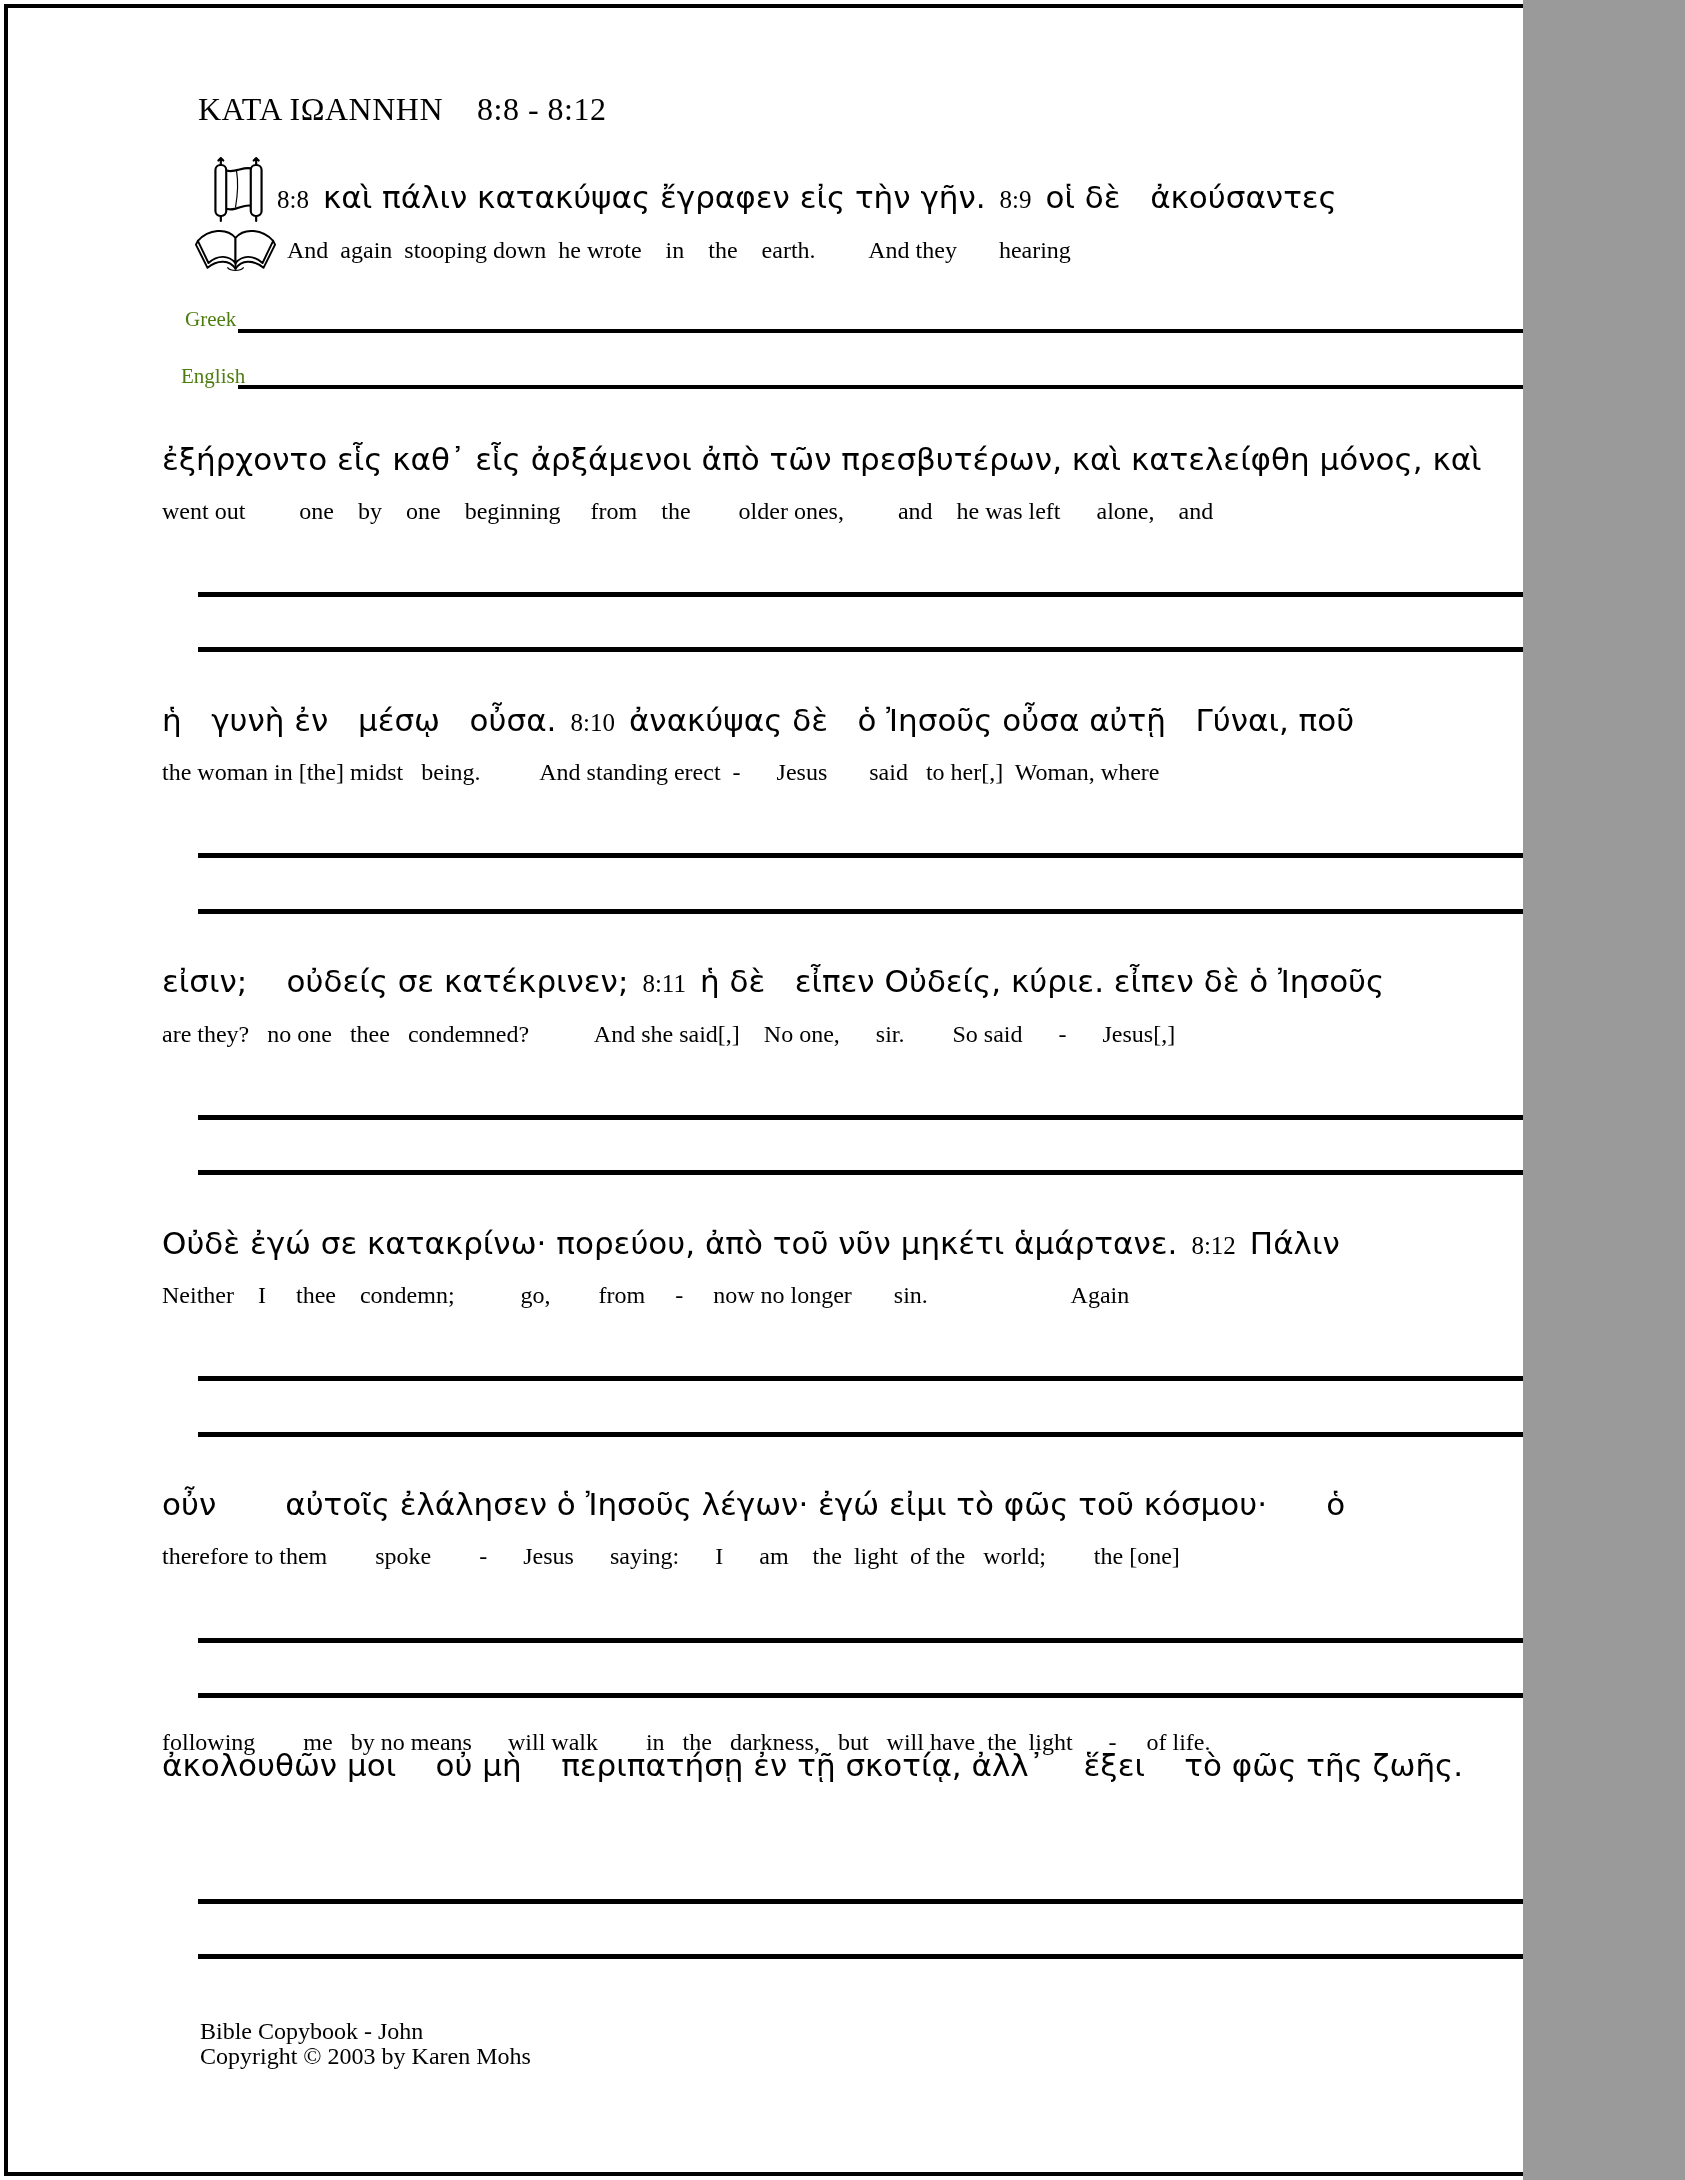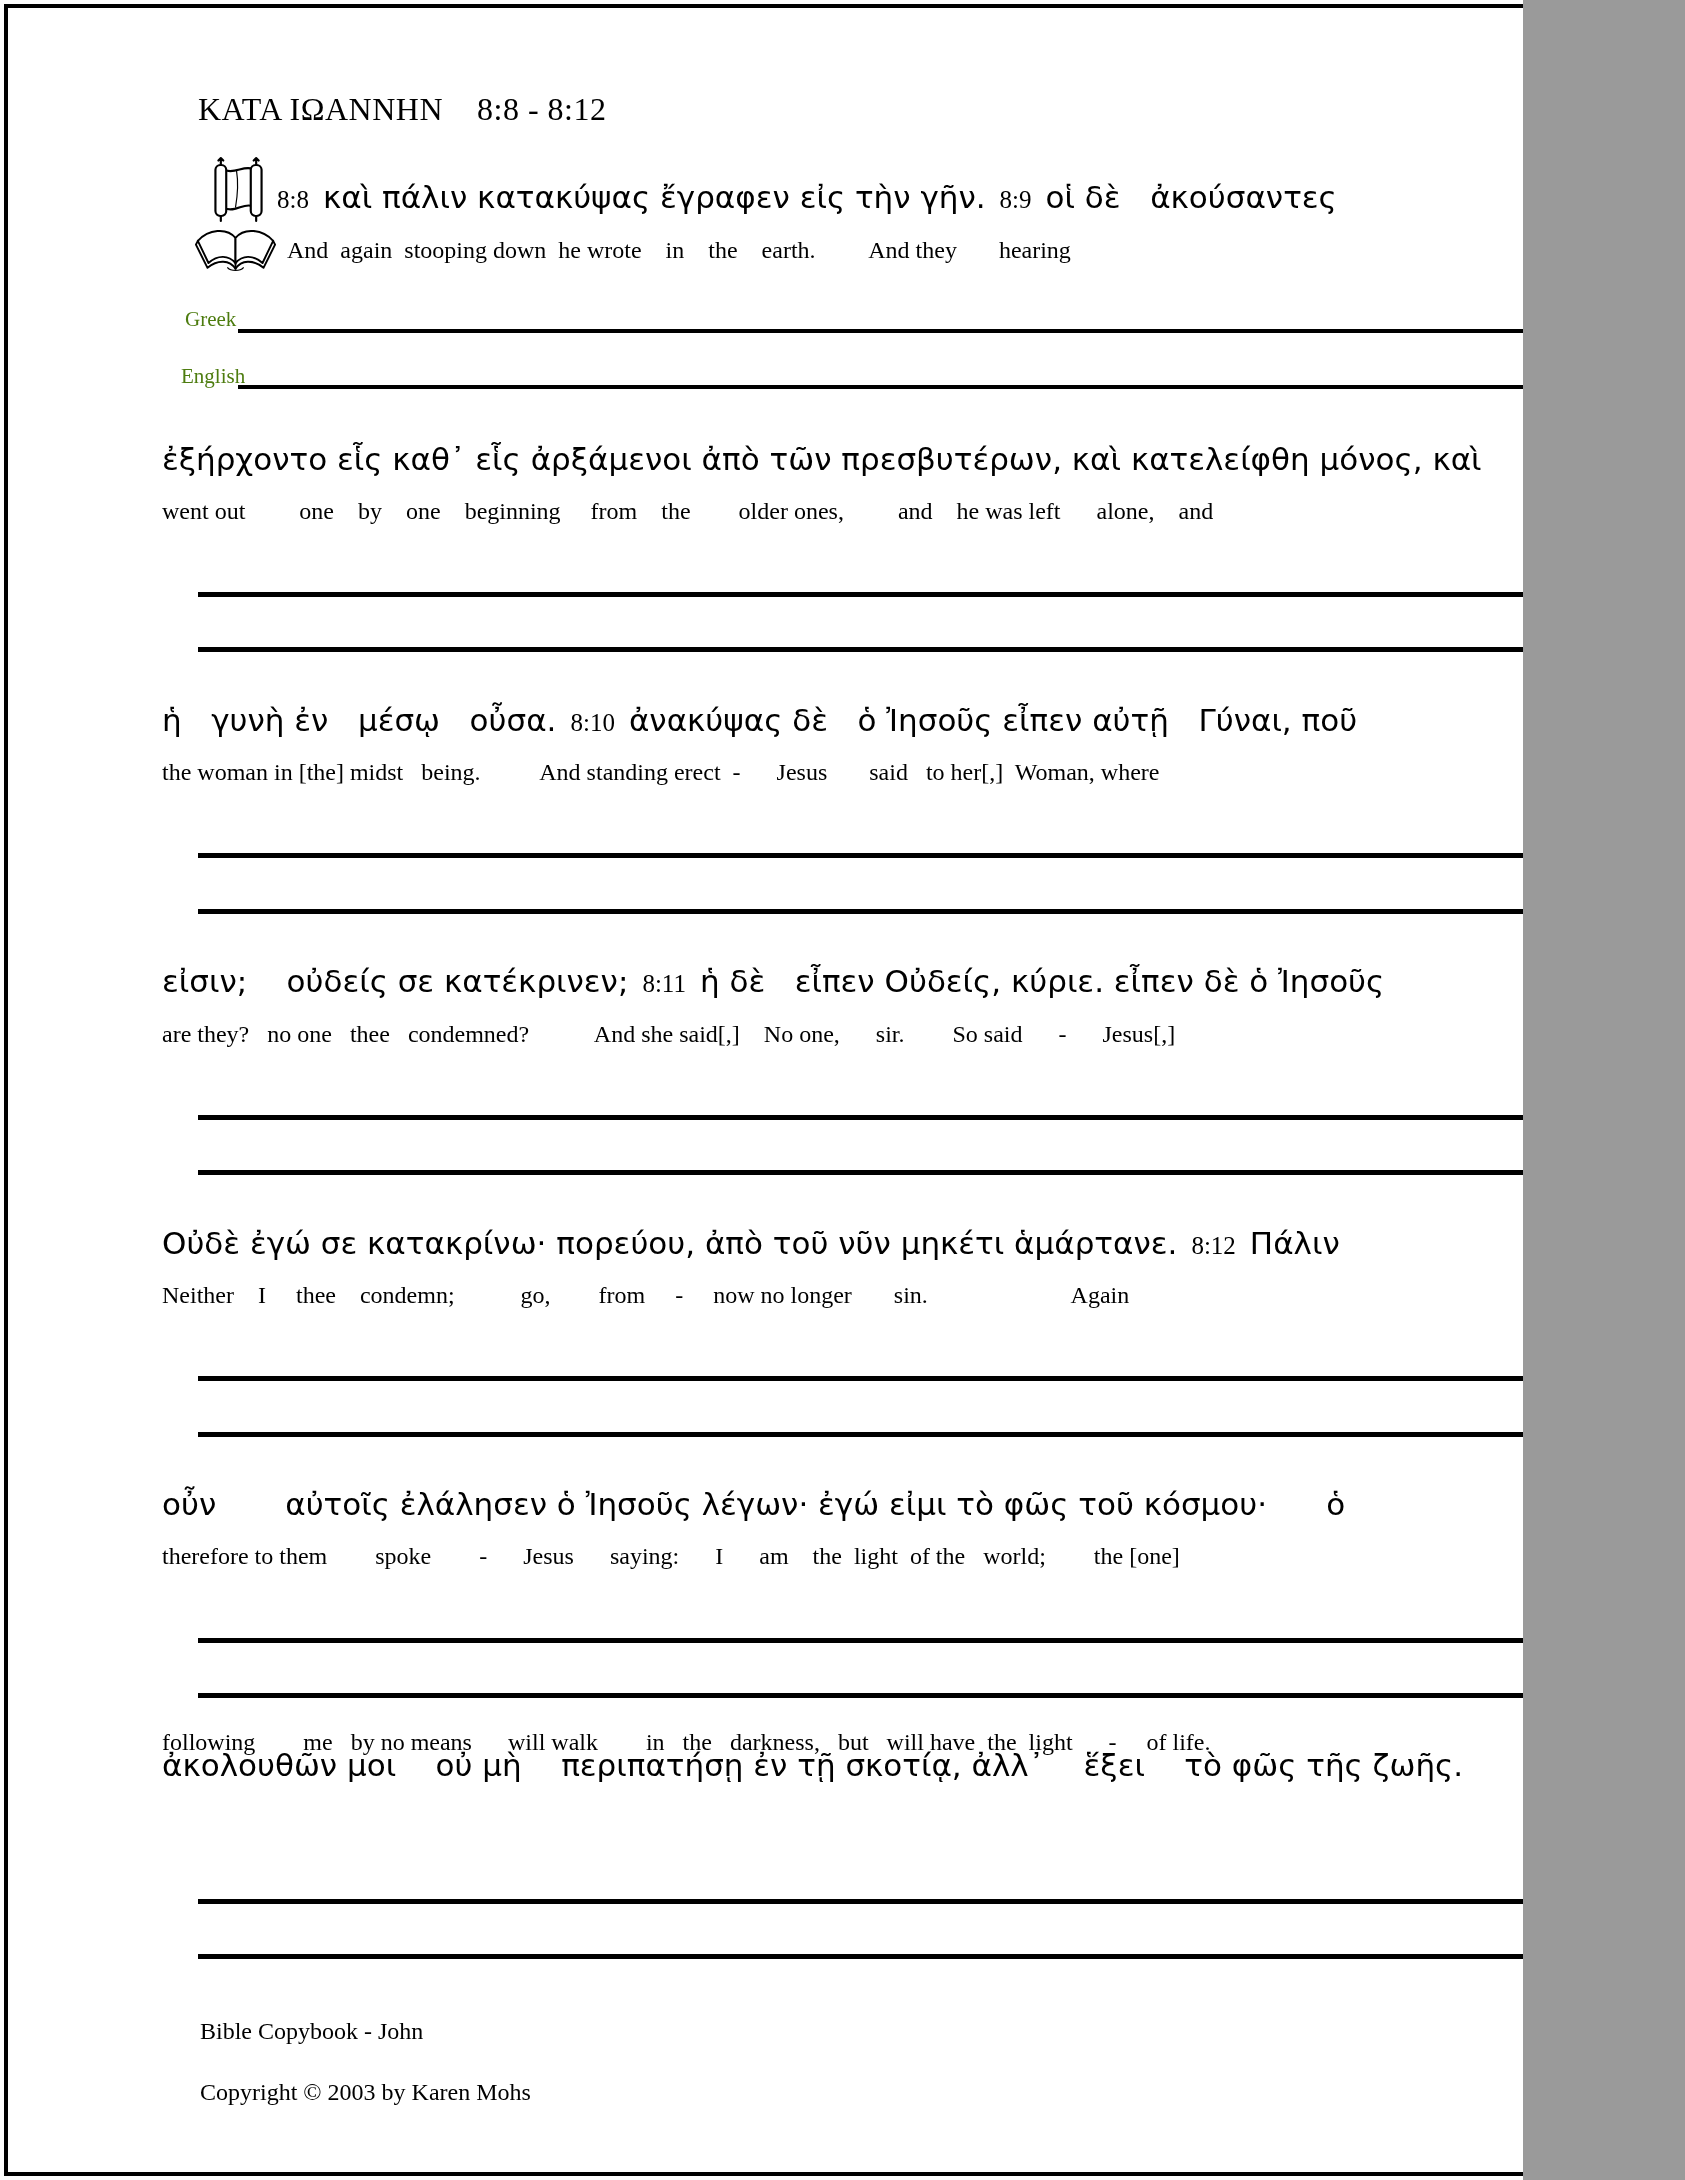--- a/index.html
+++ b/index.html
@@ -49,21 +49,21 @@
     </g>
   </svg>
 
   <div id="lines-host">
       <div class="abs greek-row" style="left: 277px; top: 178px;"><span class="seg seg-ref">8:8</span><span class="seg seg-gk">καὶ πάλιν κατακύψας ἔγραφεν εἰς τὴν γῆν.</span><span class="seg seg-ref">8:9</span><span class="seg seg-gk">οἱ δὲ   ἀκούσαντες</span></div>
       <div class="abs english-row" style="left: 287px; top: 236px;">And  again  stooping down  he wrote    in    the    earth.         And they       hearing</div>
       <div class="abs greek-row" style="left: 162px; top: 440px;"><span class="seg seg-gk">ἐξήρχοντο εἷς καθ᾽ εἷς ἀρξάμενοι ἀπὸ τῶν πρεσβυτέρων, καὶ κατελείφθη μόνος, καὶ</span></div>
       <div class="abs english-row" style="left: 162px; top: 497px;">went out         one    by    one    beginning     from    the        older ones,         and    he was left      alone,    and</div>
       <div class="rule" style="top: 592px;"></div>
       <div class="rule" style="top: 647px;"></div>
-      <div class="abs greek-row" style="left: 162px; top: 701px;"><span class="seg seg-gk">ἡ   γυνὴ ἐν   μέσῳ   οὖσα.</span><span class="seg seg-ref">8:10</span><span class="seg seg-gk">ἀνακύψας δὲ   ὁ Ἰησοῦς εἶπεν αὐτῇ   Γύναι, ποῦ</span></div>
+      <div class="abs greek-row" style="left: 162px; top: 701px;"><span class="seg seg-gk">ἡ   γυνὴ ἐν   μέσῳ   οὖσα.</span><span class="seg seg-ref">8:10</span><span class="seg seg-gk">ἀνακύψας δὲ   ὁ Ἰησοῦς οὖσα αὐτῇ   Γύναι, ποῦ</span></div>
       <div class="abs english-row" style="left: 162px; top: 758px;">the woman in [the] midst   being.          And standing erect  -      Jesus       said   to her[,]  Woman, where</div>
       <div class="rule" style="top: 853px;"></div>
       <div class="rule" style="top: 909px;"></div>
       <div class="abs greek-row" style="left: 162px; top: 962px;"><span class="seg seg-gk">εἰσιν;    οὐδείς σε κατέκρινεν;</span><span class="seg seg-ref">8:11</span><span class="seg seg-gk">ἡ δὲ   εἶπεν Οὐδείς, κύριε. εἶπεν δὲ ὁ Ἰησοῦς</span></div>
       <div class="abs english-row" style="left: 162px; top: 1020px;">are they?   no one   thee   condemned?           And she said[,]    No one,      sir.        So said      -      Jesus[,]</div>
       <div class="rule" style="top: 1115px;"></div>
       <div class="rule" style="top: 1170px;"></div>
       <div class="abs greek-row" style="left: 162px; top: 1224px;"><span class="seg seg-gk">Οὐδὲ ἐγώ σε κατακρίνω· πορεύου, ἀπὸ τοῦ νῦν μηκέτι ἁμάρτανε.</span><span class="seg seg-ref">8:12</span><span class="seg seg-gk">Πάλιν</span></div>
       <div class="abs english-row" style="left: 162px; top: 1281px;">Neither    I     thee    condemn;           go,        from     -     now no longer       sin.                        Again</div>
       <div class="rule" style="top: 1376px;"></div>
@@ -77,16 +77,16 @@
       <div class="rule" style="top: 1899px;"></div>
       <div class="rule" style="top: 1954px;"></div>
     </div>
 
   <div class="label" style="left:185px;top:307px;">Greek</div>
   <div class="label-rule" style="top:329px;"></div>
   <div class="label" style="left:181px;top:364px;">English</div>
   <div class="label-rule" style="top:385px;"></div>
 
   <div class="abs footer-text" style="left:200px;top:2016px;">Bible Copybook - John</div>
-  <div class="abs footer-text" style="left:200px;top:2041px;margin-top:36px;">Copyright © 2003 by Karen Mohs</div>
+  <div class="abs footer-text" style="left:200px;top:2041px;">Copyright © 2003 by Karen Mohs</div>
   <div class="abs pagenum">71</div>
 </div>
 
 
 </body></html>

